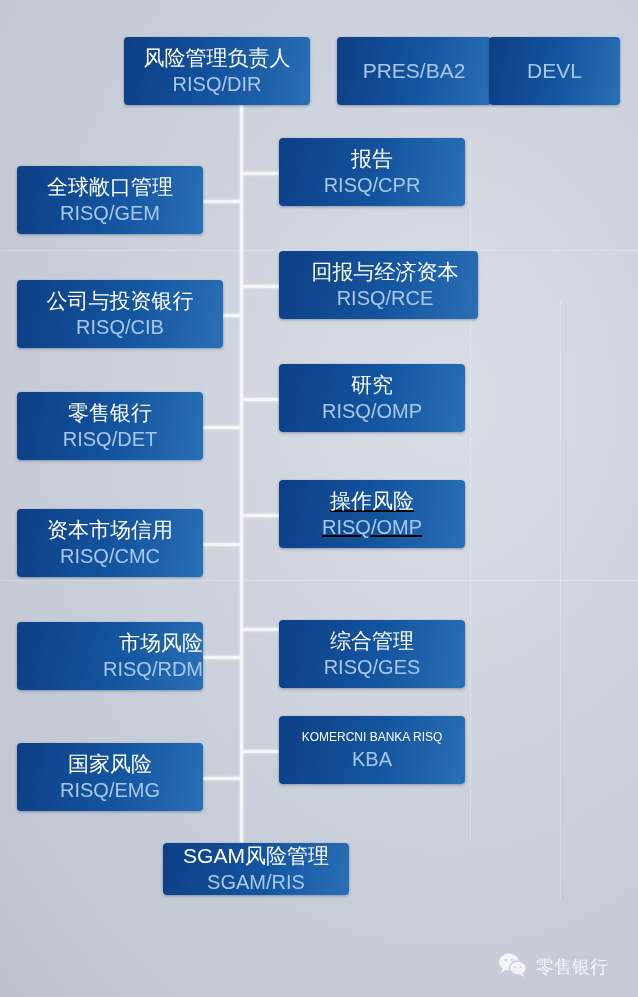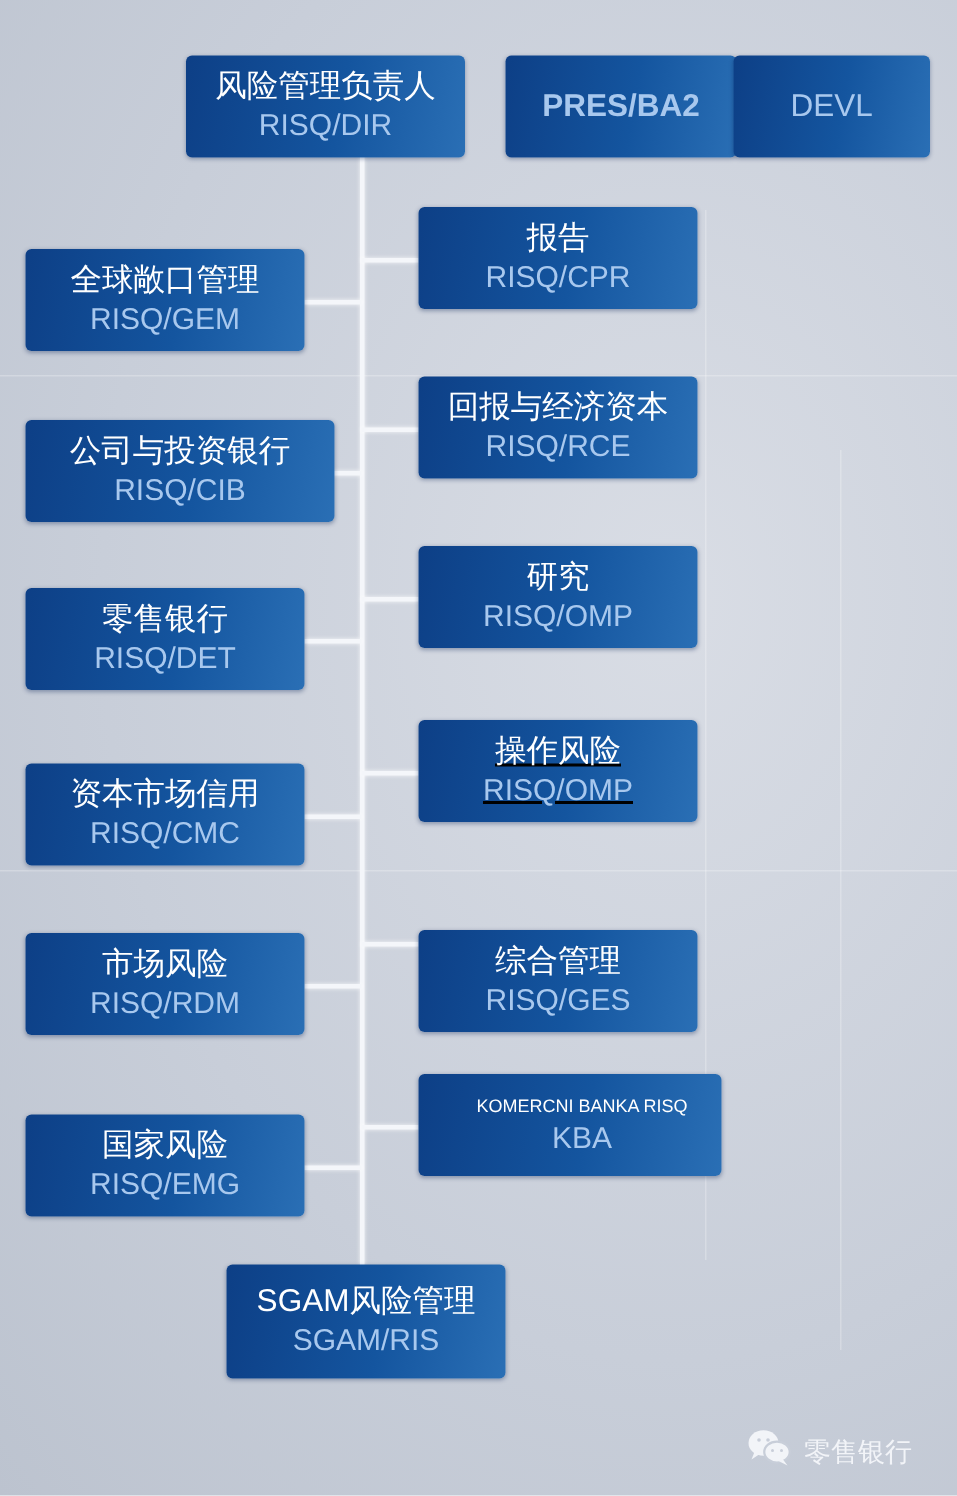--- a/index.html
+++ b/index.html
@@ -44,21 +44,21 @@
 <div class="branch" style="left:241px;top:285px;width:38px;"></div>
 <div class="branch" style="left:241px;top:398px;width:38px;"></div>
 <div class="branch" style="left:241px;top:514px;width:38px;"></div>
 <div class="branch" style="left:241px;top:628px;width:38px;"></div>
 <div class="branch" style="left:241px;top:750px;width:38px;"></div>
 
 <div class="box" style="left:124px;top:37px;width:186px;height:68px;">
   <div class="title">风险管理负责人</div>
   <div class="code">RISQ/DIR</div>
 </div>
-<div class="box" style="left:337px;top:37px;width:154px;height:68px;font-weight:bold;">
+<div class="box" style="left:337px;top:37px;width:154px;height:68px;">
   <div class="code solo">PRES/BA2</div>
 </div>
 <div class="box" style="left:489px;top:37px;width:131px;height:68px;">
   <div class="code solo">DEVL</div>
 </div>
 
 <div class="box" style="left:17px;top:166px;width:186px;height:68px;">
   <div class="title">全球敞口管理</div>
   <div class="code">RISQ/GEM</div>
 </div>
@@ -67,55 +67,55 @@
   <div class="code">RISQ/CIB</div>
 </div>
 <div class="box" style="left:17px;top:392px;width:186px;height:68px;text-align:center;">
   <div class="title">零售银行</div>
   <div class="code">RISQ/DET</div>
 </div>
 <div class="box" style="left:17px;top:509px;width:186px;height:68px;">
   <div class="title">资本市场信用</div>
   <div class="code">RISQ/CMC</div>
 </div>
-<div class="box" style="left:17px;top:622px;width:186px;height:68px;">
+<div class="box" style="left:17px;top:622px;width:186px;height:68px;align-items:flex-end;">
   <div class="title">市场风险</div>
   <div class="code">RISQ/RDM</div>
 </div>
 <div class="box" style="left:17px;top:743px;width:186px;height:68px;">
   <div class="title">国家风险</div>
   <div class="code">RISQ/EMG</div>
 </div>
 
 <div class="box" style="left:279px;top:138px;width:186px;height:68px;">
   <div class="title">报告</div>
   <div class="code">RISQ/CPR</div>
 </div>
-<div class="box" style="left:279px;top:251px;width:186px;height:68px;">
+<div class="box" style="left:279px;top:251px;width:186px;height:68px;padding-left:13px;">
   <div class="title">回报与经济资本</div>
   <div class="code">RISQ/RCE</div>
 </div>
 <div class="box" style="left:279px;top:364px;width:186px;height:68px;">
   <div class="title">研究</div>
   <div class="code">RISQ/OMP</div>
 </div>
 <div class="box" style="left:279px;top:480px;width:186px;height:68px;text-decoration:underline;">
   <div class="title">操作风险</div>
   <div class="code">RISQ/OMP</div>
 </div>
 <div class="box" style="left:279px;top:594px;width:186px;height:68px;margin-top:26px;">
   <div class="title">综合管理</div>
   <div class="code">RISQ/GES</div>
 </div>
-<div class="box" style="left:279px;top:716px;width:186px;height:68px;padding-left:16px;">
+<div class="box" style="left:279px;top:716px;width:186px;height:68px;">
   <div class="title small">KOMERCNI BANKA RISQ</div>
   <div class="code">KBA</div>
 </div>
 
-<div class="box" style="left:151px;top:843px;width:186px;height:76px;justify-content:center;">
+<div class="box" style="left:163px;top:843px;width:186px;height:52px;justify-content:center;">
   <div class="title">SGAM风险管理</div>
   <div class="code">SGAM/RIS</div>
 </div>
 
 <div class="watermark">
   <span>
     <svg width="30" height="26" viewBox="0 0 30 26">
       <ellipse cx="11" cy="10" rx="10" ry="8.5" fill="#f2f4f8"></ellipse>
       <path d="M5 16 L3 21 L9 17 Z" fill="#f2f4f8"></path>
       <ellipse cx="20" cy="16" rx="8.5" ry="7" fill="#f2f4f8" stroke="#c8ced9" stroke-width="1.5"></ellipse>

